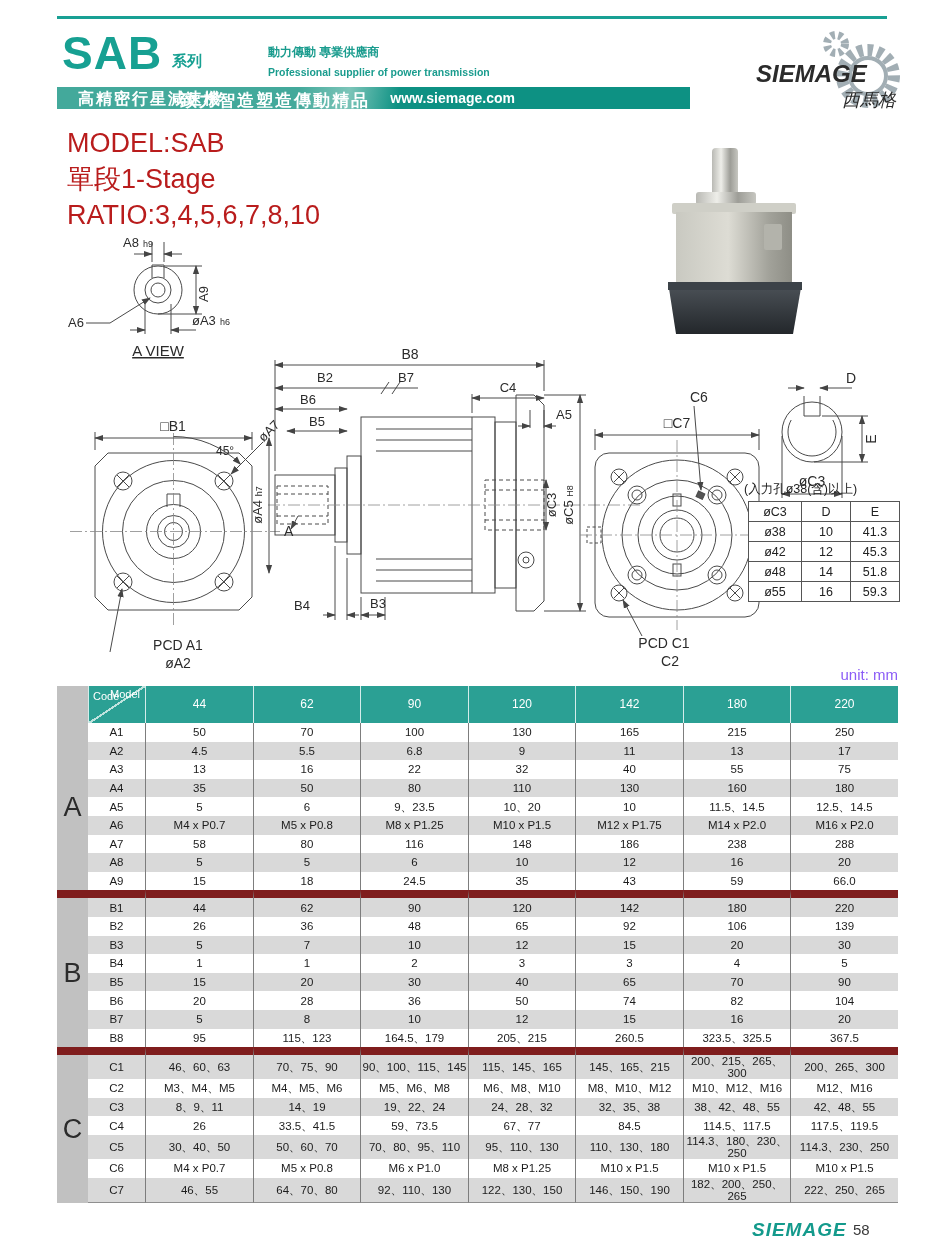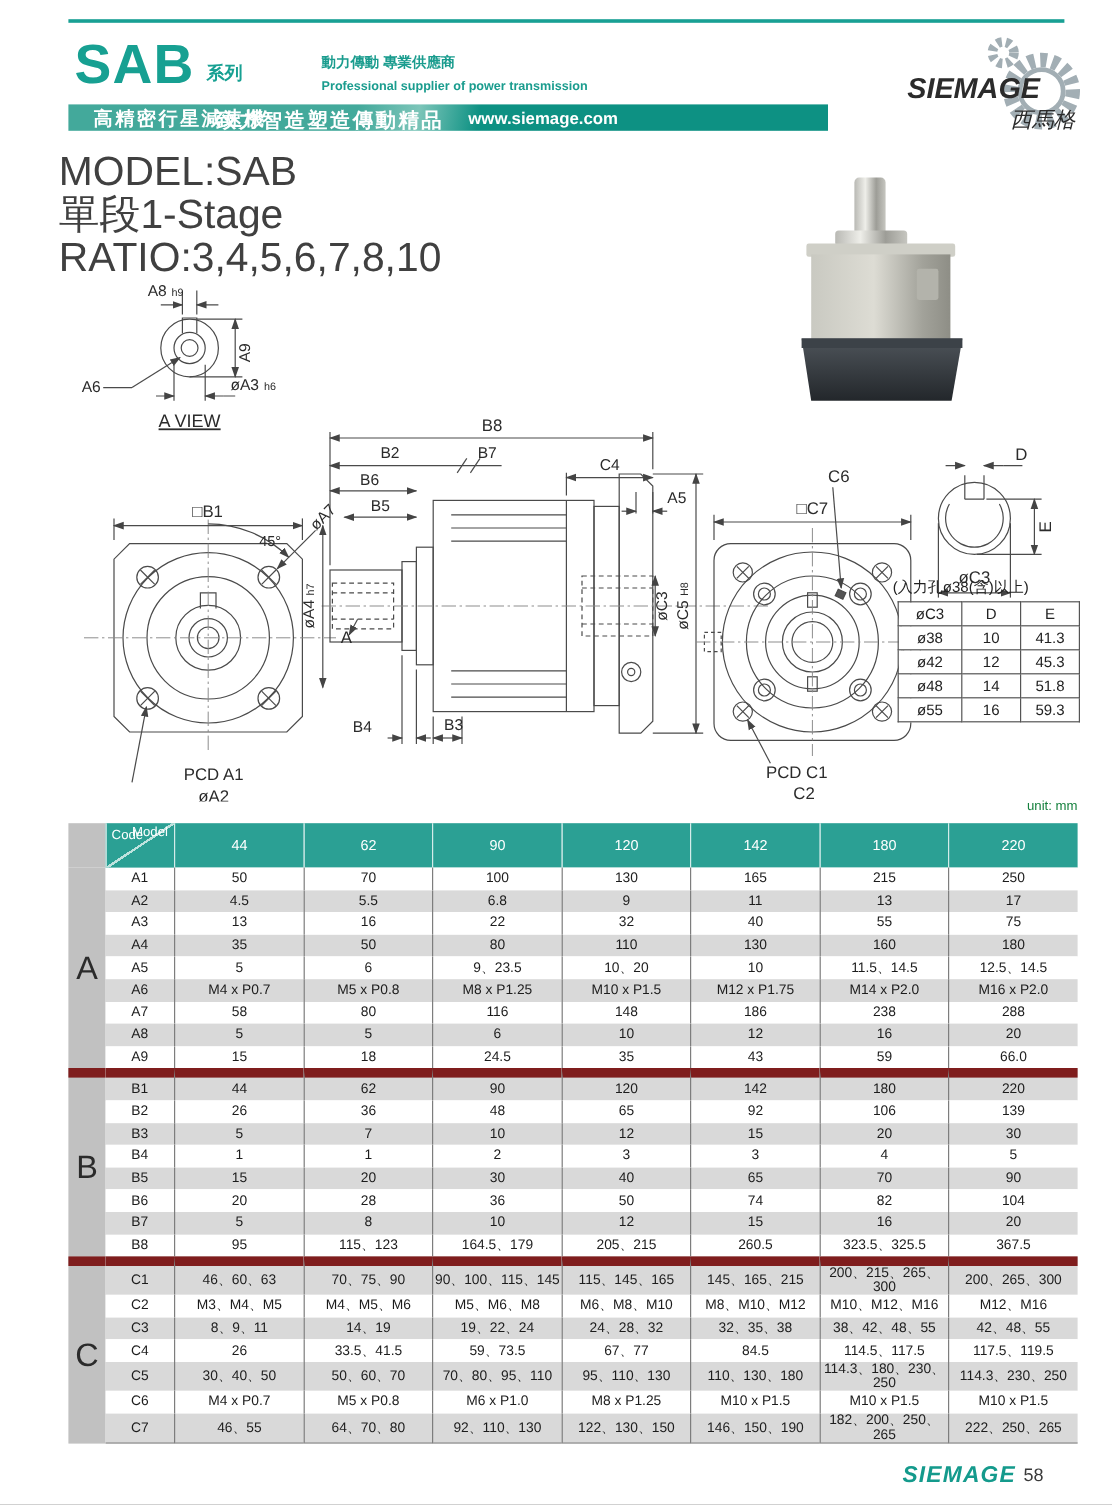--- a/index.html
+++ b/index.html
@@ -15,39 +15,39 @@
   .tagline-en{left:268px;top:66px;font-size:10.5px;font-weight:bold;color:#1a9c8e;}
   .banner{left:57px;top:87px;width:633px;height:22px;
       background:linear-gradient(100deg,#43a99b 0%,#43a99b 38%,#7cc5b9 46%,#0d9183 54%,#0d9183 100%);}
   .banner-left{position:absolute;left:21px;top:2px;font-family:"Liberation Serif",serif;
       font-size:16px;font-weight:bold;color:#fff;letter-spacing:2px;}
   .banner-right{position:absolute;right:320px;top:2px;font-size:17px;font-weight:bold;color:#fff;letter-spacing:2px;}
   .banner-url{position:absolute;right:175px;top:3px;font-size:14px;font-weight:bold;color:#fff;}
   .logo-box{left:750px;top:30px;width:170px;height:88px;z-index:3;}
 
   
-  .model-block{left:49px;top:125px;font-size:34px;color:#404040;line-height:36px;}
+  .model-block{left:67px;top:125px;font-size:27px;color:#b91c1c;line-height:36px;}
 
   
   .photo{left:652px;top:144px;width:260px;height:195px;z-index:2;}
 
   
   .drawing{left:40px;top:228px;z-index:1;}
   svg text{fill:#2b2b2b;font-family:"Liberation Sans",sans-serif;}
 
   
   .ih-wrap{left:744px;top:481px;width:170px;z-index:2;font-size:12.5px;}
   .ih-title{color:#222;white-space:nowrap;}
   .ih-table{border-collapse:collapse;margin-top:3px;margin-left:4px;}
   .ih-table td,.ih-table th{border:1px solid #555;width:48px;height:19px;text-align:center;
       font-size:12.5px;font-weight:normal;padding:0;background:#fff;color:#222;}
   .ih-table td:first-child,.ih-table th:first-child{width:52px;}
 
   
-  .unit-label{left:57px;top:666px;width:841px;text-align:right;font-size:11px;color:#15803d;}
+  .unit-label{left:57px;top:666px;width:841px;text-align:right;font-size:15px;color:#8b5cf6;}
 
   
   .main-table{position:absolute;left:57px;top:686px;border-collapse:separate;border-spacing:0;
       table-layout:fixed;width:841px;font-size:11.5px;color:#1c1c1c;}
   .main-table td,.main-table th{padding:0;text-align:center;vertical-align:middle;height:18.6px;line-height:1.05;}
   .main-table tr.head th{height:37px;background:#2ba094;color:#fff;font-weight:normal;font-size:12px;
       border-left:1px solid rgba(255,255,255,.8);}
   .main-table tr.head th.bandh{background:#c1c1c1;border-left:none;}
   .main-table td.c{border-left:1px solid #7d7d7d;}
   .main-table tr.odd td{background:#ffffff;}

